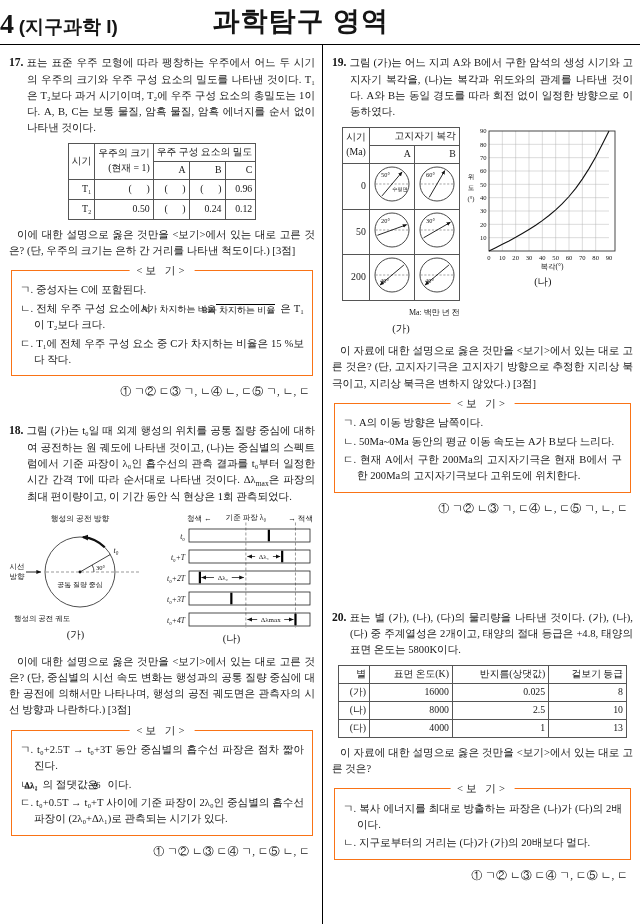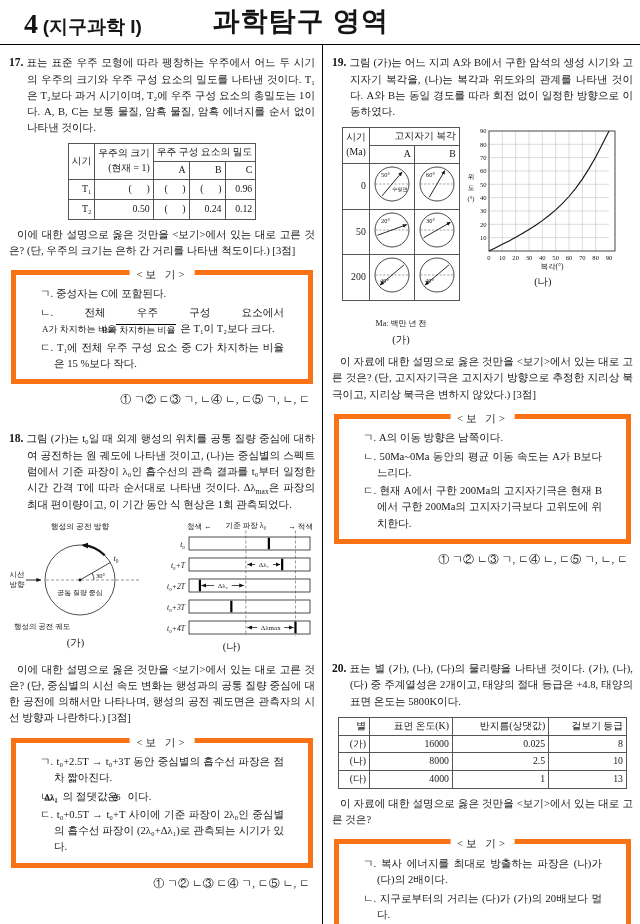--- a/index.html
+++ b/index.html
@@ -1,46 +1,46 @@
 <!DOCTYPE html>
 <html><head>
 <meta charset="utf-8">
 <style>
   html,body{margin:0;padding:0}
   body{width:640px;height:924px;background:#fff;color:#151515;
        font-family:"Liberation Serif","DejaVu Serif",serif;font-size:10.6px;line-height:1.52;overflow:hidden}
   .page{width:640px;height:924px}
-  header{position:relative;height:41px;border-bottom:1.6px solid #000;padding:3px 24px 0}
+  header{position:relative;height:41px;border-bottom:1.6px solid #000;padding:3px 0 0}
   .pnum{font-size:28px;font-weight:bold;font-family:"Liberation Serif",serif}
   .subj{font-size:19px;font-weight:bold;font-family:"Liberation Sans","DejaVu Sans",sans-serif;margin-left:2px}
   .title{position:absolute;left:47%;top:1px;transform:translateX(-50%);margin:0;
          font-size:27px;font-weight:bold;font-family:"Liberation Sans","DejaVu Sans",sans-serif;letter-spacing:1px}
   .cols{display:flex;height:881px}
   .col{box-sizing:border-box;padding:9px 7px 0 9px}
   .col-left{width:322px}
   .col-right{width:318px;border-left:1.3px solid #000}
   .stem{margin:0 0 7px;text-indent:-18px;padding-left:18px;text-align:justify}
   .qn{font-size:11.6px;font-weight:bold;margin-right:3px}
   .ask{margin:7px 0 8px;text-align:justify;text-indent:8px}
   table{border-collapse:collapse;margin:0 auto}
   th,td{border:1px solid #555;text-align:right;padding:1px 3px;font-size:9.8px;font-weight:normal;white-space:pre}
   .t17 td{padding:2px 3px}
   .blk{display:block}
-  .bogi{position:relative;border:5px solid #f97316;padding:9px 24px 5px;margin:11px 2px 7px}
+  .bogi{position:relative;border:1px solid #f97316;padding:9px 8px 5px;margin:11px 2px 7px}
   .bogi-t{position:absolute;top:-8px;left:50%;transform:translateX(-50%);background:#fff;padding:0 7px;letter-spacing:3px;font-size:10.6px}
   .item{margin:2.5px 0;text-indent:-14px;padding-left:14px;text-align:justify}
   .choices{list-style:none;display:flex;justify-content:flex-end;margin:5px 2px 0;padding:0 3px;font-size:11px}
   .choices li{cursor:pointer}
   .frac{display:inline-flex;flex-direction:row;text-align:center;vertical-align:middle;line-height:1.12;font-size:9px;margin:0 2px}
   .frac .den{border-top:1px solid #000}
   sub{font-size:7.5px}
   .figrow{display:flex;justify-content:center;align-items:flex-start;gap:3px;margin:4px 0 2px}
   .figcol{display:flex;flex-direction:column;align-items:center}
   .cap{text-align:center;font-size:10.4px;margin-top:1px}
-  .fn{font-size:8px;text-align:center;width:100%;margin-top:17px}
+  .fn{font-size:8px;text-align:right;width:100%;margin-top:6px}
   svg text{font-family:"Liberation Serif","DejaVu Serif",serif;fill:#151515}
   .dash{stroke:#555;stroke-width:.6;stroke-dasharray:3 2;fill:none}
   .thin{stroke:#222;stroke-width:.8;fill:none}
   .grid line{stroke:#b0b0b0;stroke-width:.45}
   .axes{fill:none;stroke:#333;stroke-width:.9}
   .tlab text{font-size:6.6px}
   .curve{fill:none;stroke:#111;stroke-width:1.1}
   .q18{margin-top:22px}
   .q20{margin-top:92px}
   marker path{fill:#111}

